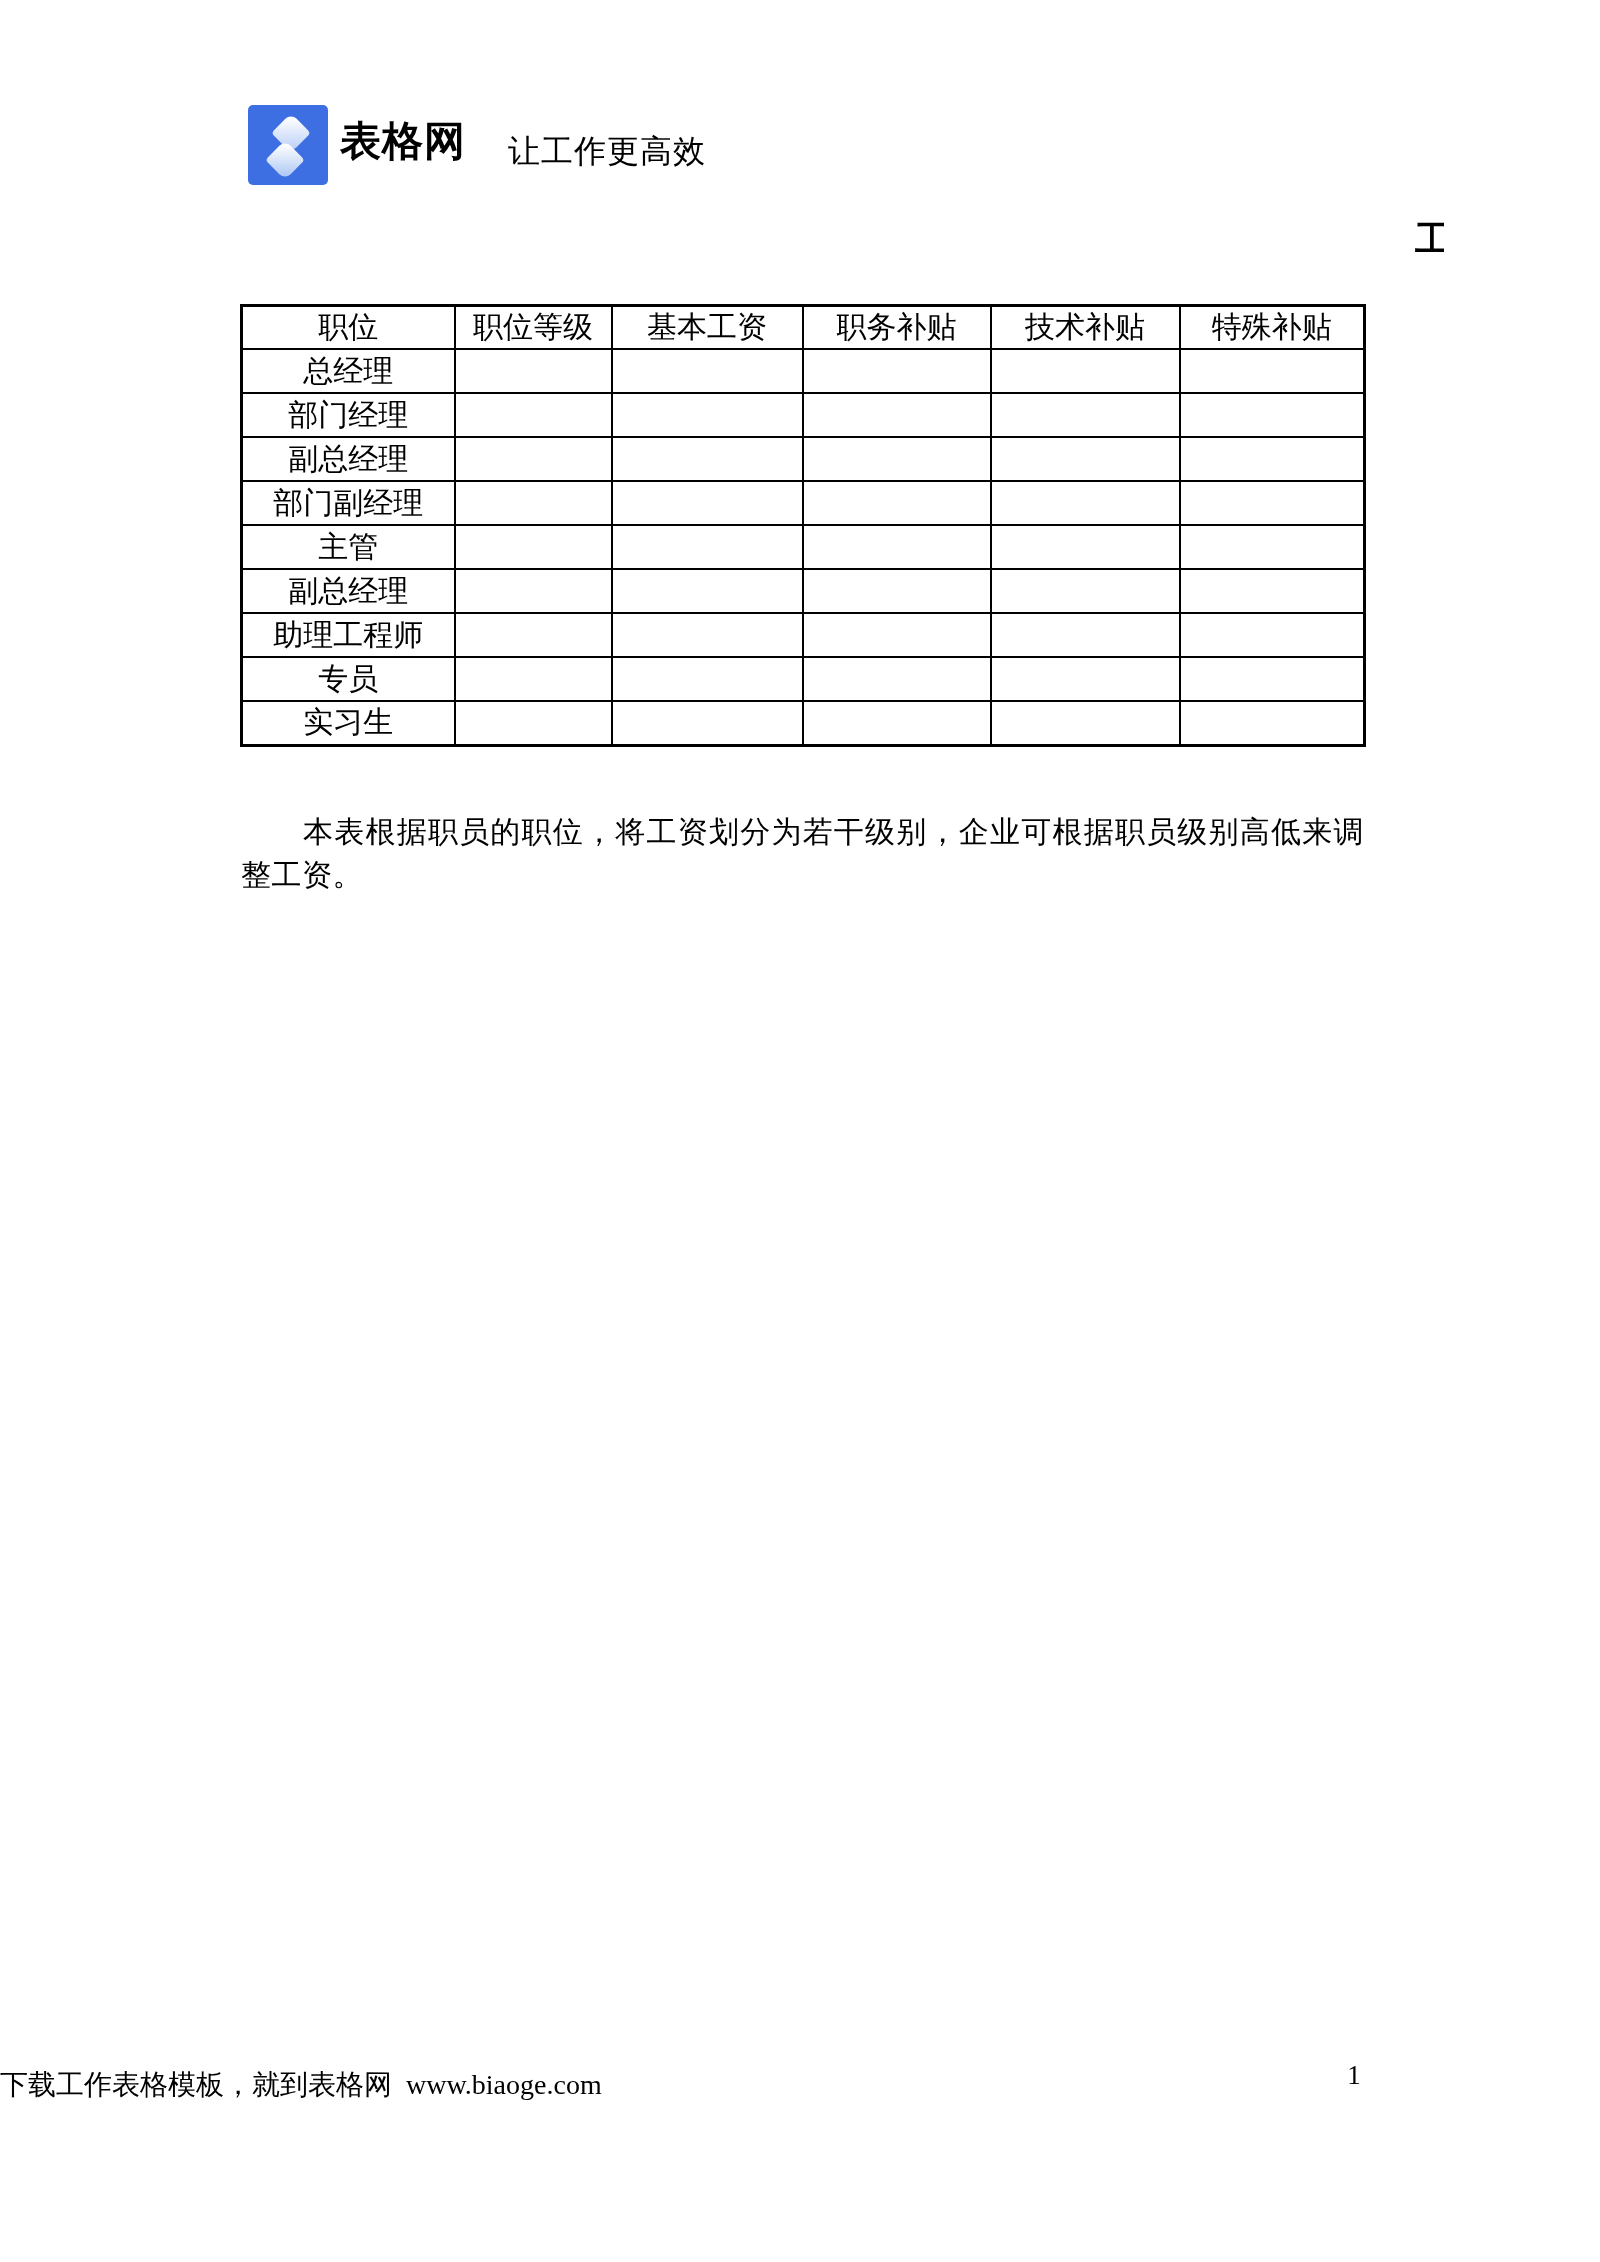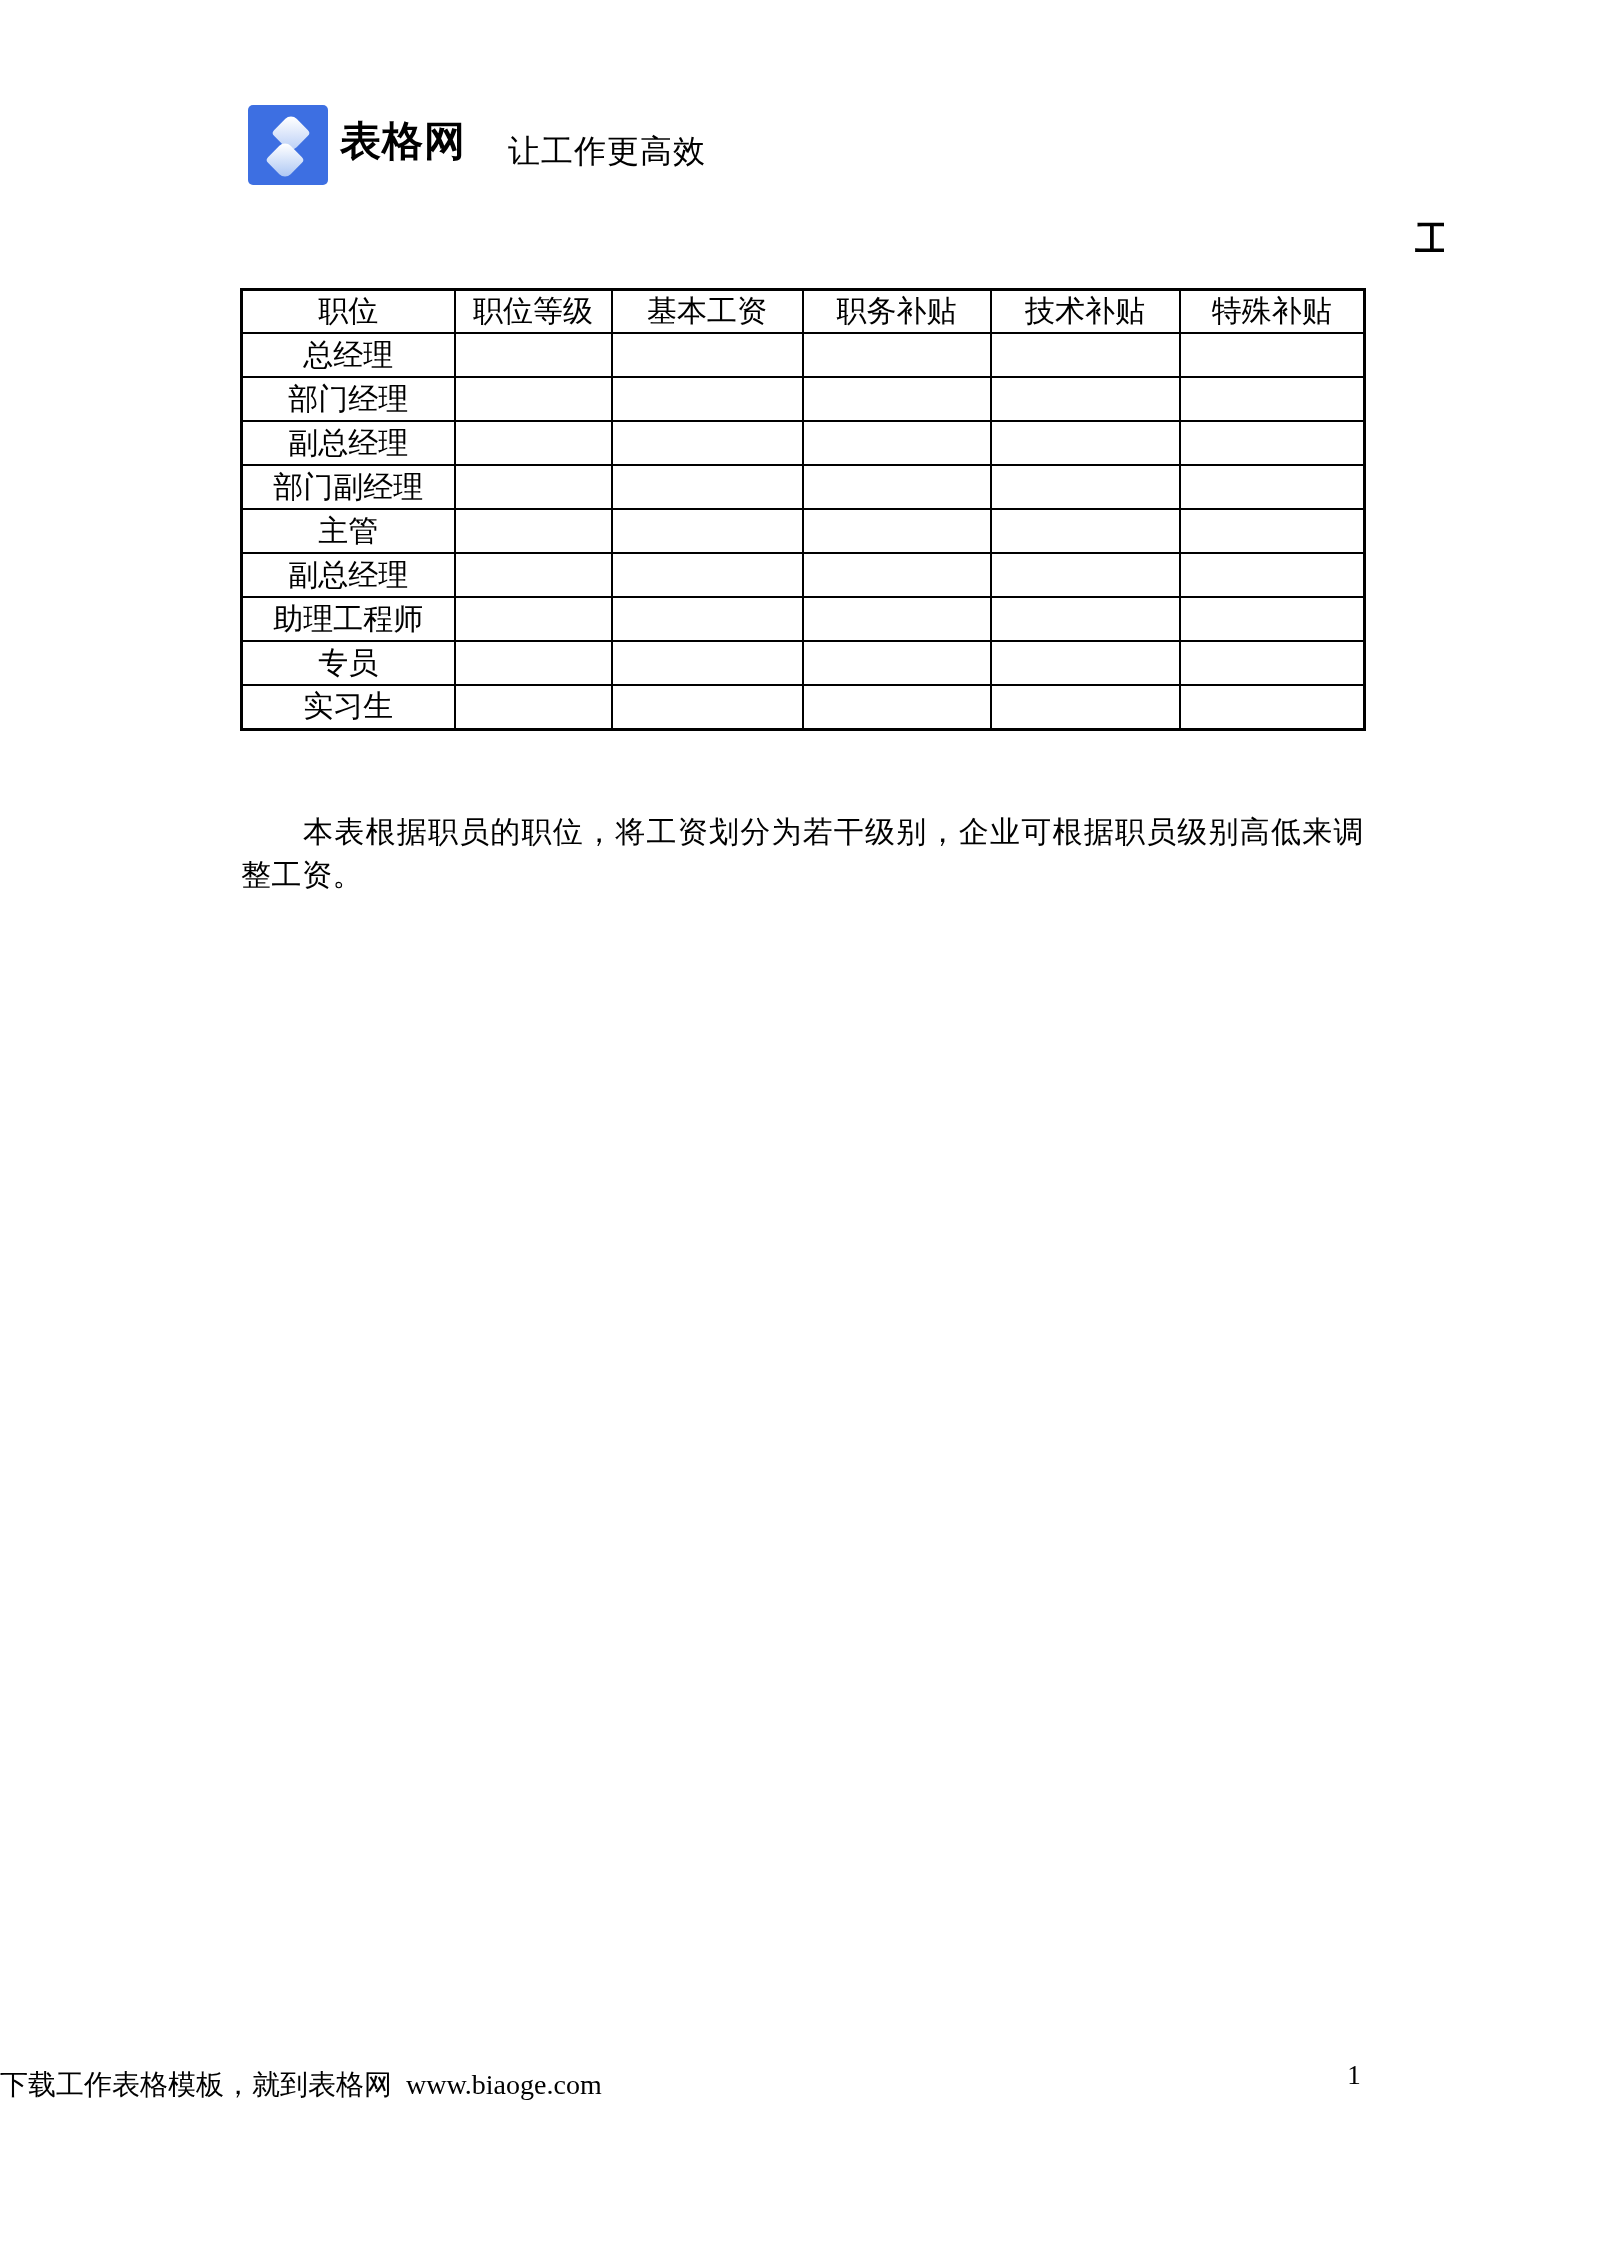--- a/index.html
+++ b/index.html
@@ -54,21 +54,21 @@
   .doc-title {
     position:absolute; left:0; top:215px;
     width:1600px;
     text-align:right;
     font-size:36px; font-weight:bold;
     letter-spacing:1px;
   }
 
   
   table.salary {
-    position:absolute; left:240px; top:288px;
+    position:absolute; left:240px; top:304px;
     width:1123px;
     border-collapse:collapse;
     table-layout:fixed;
     border:3px solid #000;
   }
   table.salary th, table.salary td {
     border:2px solid #000;
     text-align:center;
     vertical-align:middle;
     font-size:30px;

